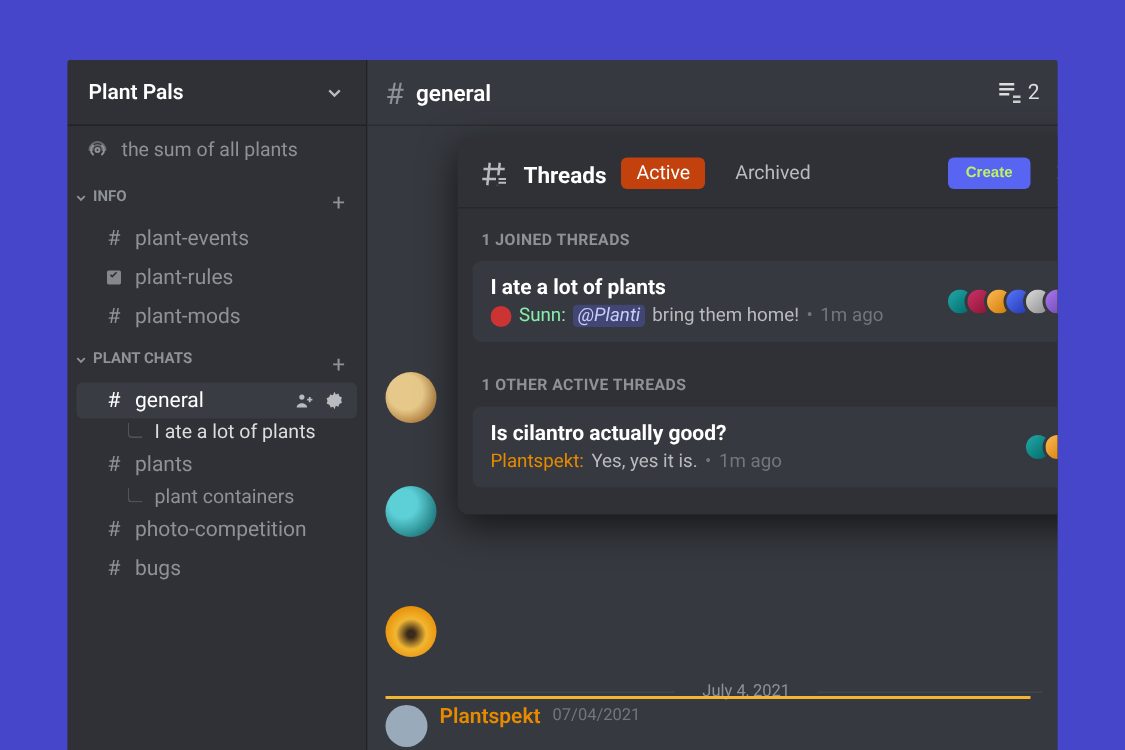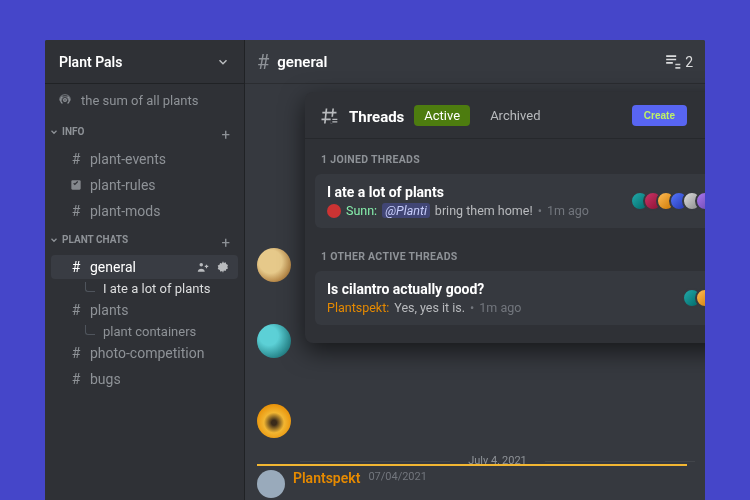--- a/index.html
+++ b/index.html
@@ -193,21 +193,21 @@
     border-bottom:1px solid #26282c;
   }
   .pop-header .icon { color:#b9bbbe; }
   .pop-header .title { font-weight:700; font-size:15px; color:#fff;}
   .pill {
     padding:3px 10px;
     border-radius:4px;
     font-size:13px;
     cursor:pointer;
   }
-  .pill.active { background:#4d7c0f; color:#fff;}
+  .pill.active { background:#c2410c; color:#fff;}
   .pill.inactive { color:#b9bbbe; }
   .spacer { flex:1; }
   .create-btn {
     background:#5865f2;
     color:#bef264;
     border:none;
     padding:5px 12px;
     border-radius:4px;
     font-size:10px;
     font-weight:600;

